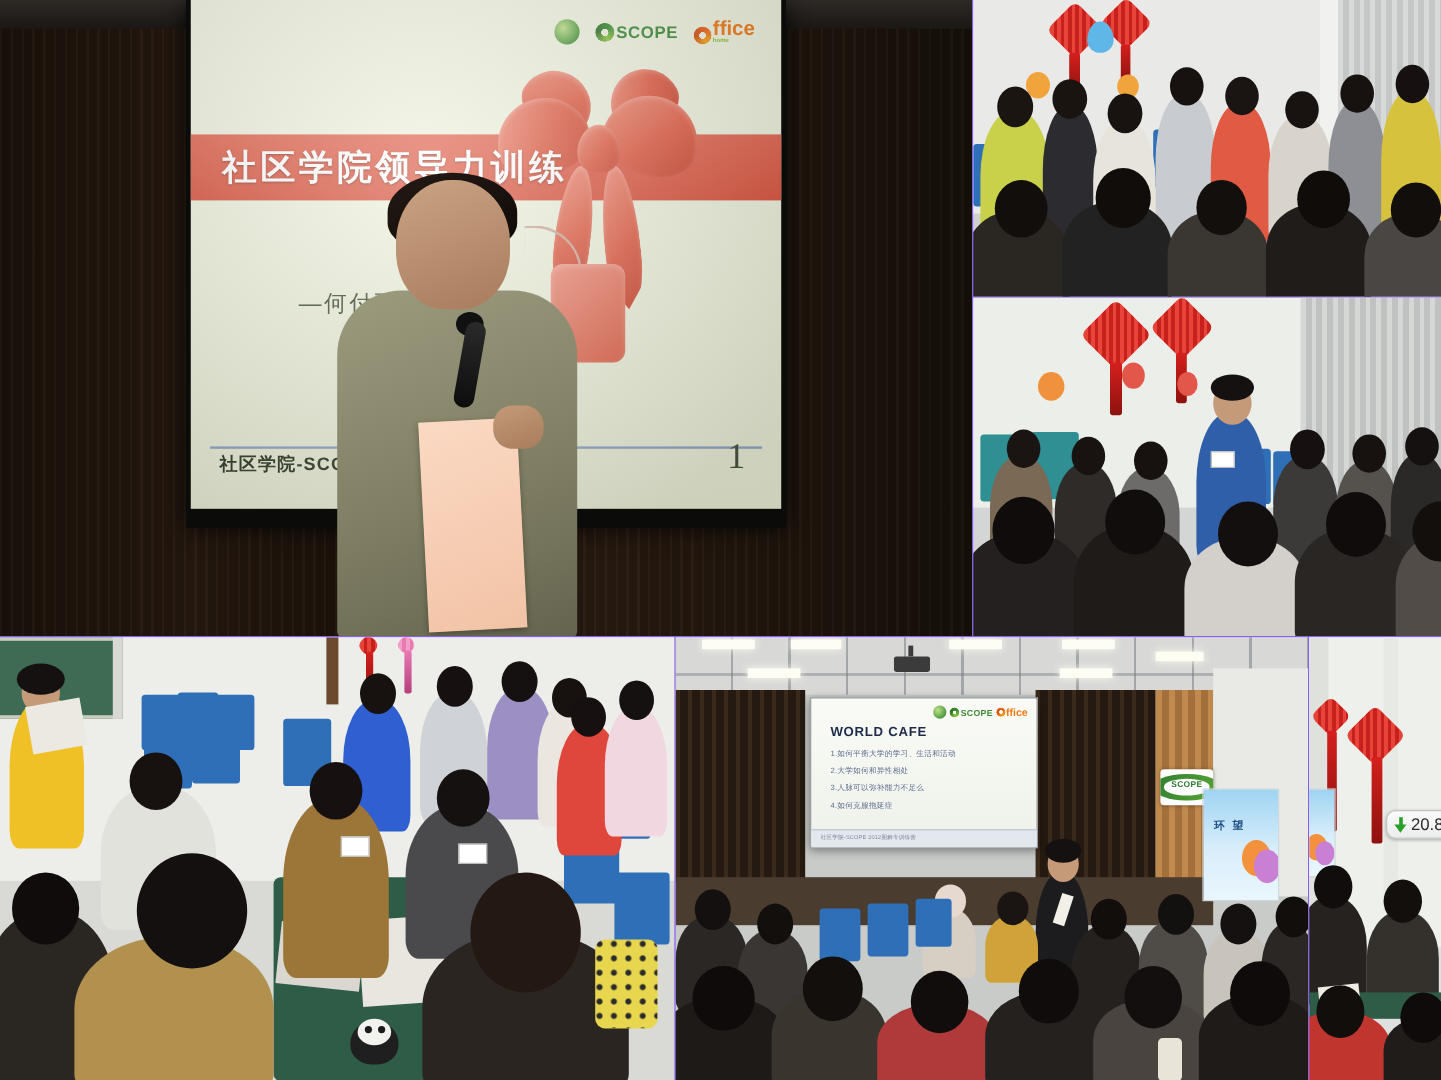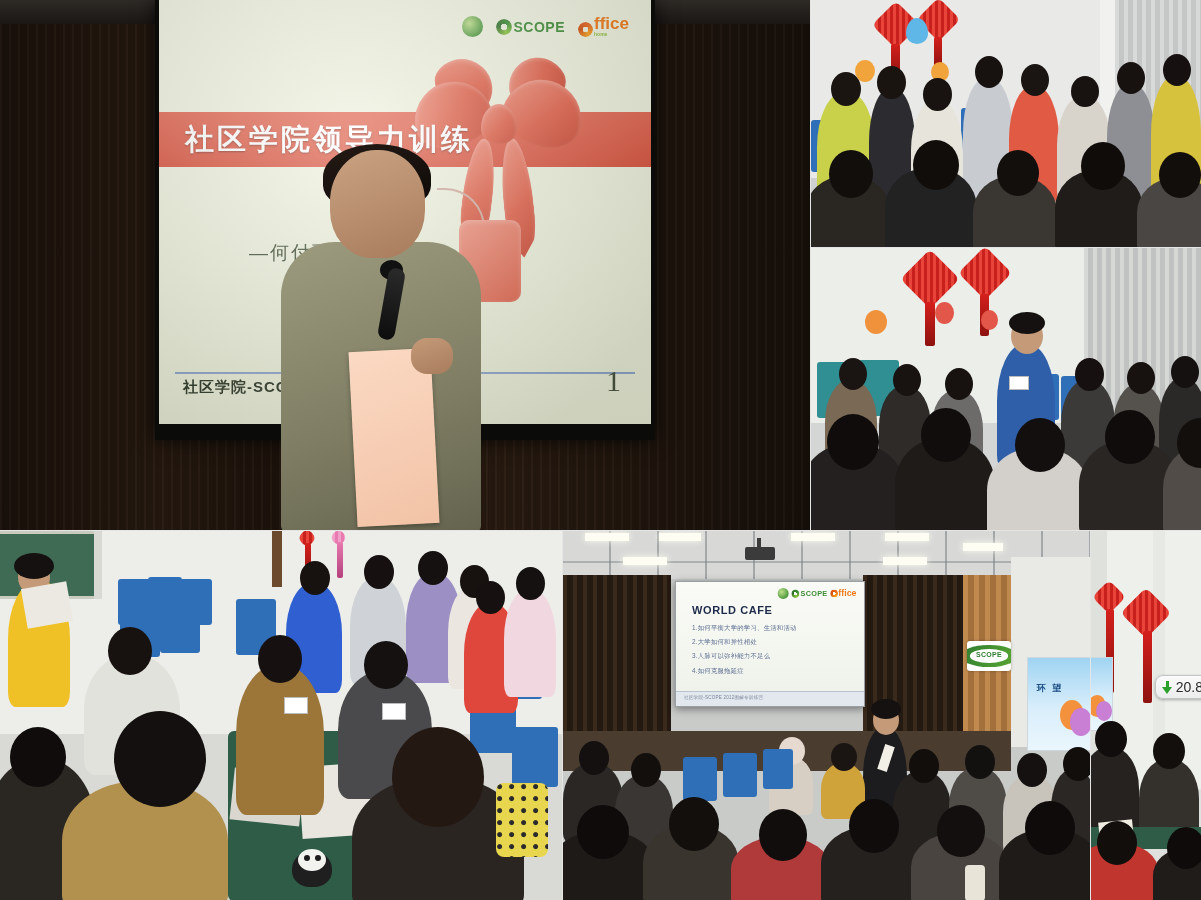--- a/index.html
+++ b/index.html
@@ -1,18 +1,18 @@
 <!DOCTYPE html>
 <html><head>
 <meta charset="utf-8">
 <title>Workshop Photo Collage</title>
 <style>
   html,body{margin:0;padding:0;background:#000;}
   body{font-family:"Liberation Sans",sans-serif;}
-  .collage{position:relative;width:1201px;height:900px;overflow:hidden;background:#e5e5e5;}
+  .collage{position:relative;width:1201px;height:900px;overflow:hidden;background:#8b5cf6;}
 
   
   .panel{position:absolute;overflow:hidden;}
 
   
   .p1{left:0;top:0;width:810px;height:530px;background:#120d09;}
   .wood{position:absolute;inset:0;
     background:
       linear-gradient(90deg,#1b120b 0%,#271a10 20%,#1a110a 40%,#2a1c11 62%,#17100a 100%);
   }
@@ -433,21 +433,21 @@
       <div class="p5foot">
         <span>社区学院-SCOPE 2012图解专训练营</span>
       </div>
     </div>
 
     <div class="scopebanner" style="left:404px;top:110px">
       <div class="sb-arc"></div>
         <div class="sb-in"></div>
       <div class="sb-tx">SCOPE</div>
     </div>
-    <div class="poster" style="left:464px;top:126px;width:62px;height:92px">
+    <div class="poster" style="left:439px;top:126px;width:62px;height:92px">
       <div class="balloon" style="left:52%;top:46%;width:24px;height:30px;background:#f4913c"></div>
       <div class="balloon" style="left:68%;top:54%;width:22px;height:28px;background:#c87fd4"></div>
       <div class="cn">环 望</div>
     </div>
 
     <div class="person" style="left:300px;top:196px;width:44px;height:110px;background:#1c1c1e"></div>
     <div class="head" style="left:310px;top:174px;width:26px;height:30px;background:#c49a79"></div>
     <div class="head" style="left:308px;top:168px;width:30px;height:20px;background:#151110"></div>
     <div style="position:absolute;left:318px;top:214px;width:10px;height:26px;background:#f2efe6;transform:rotate(18deg)"></div>
 

